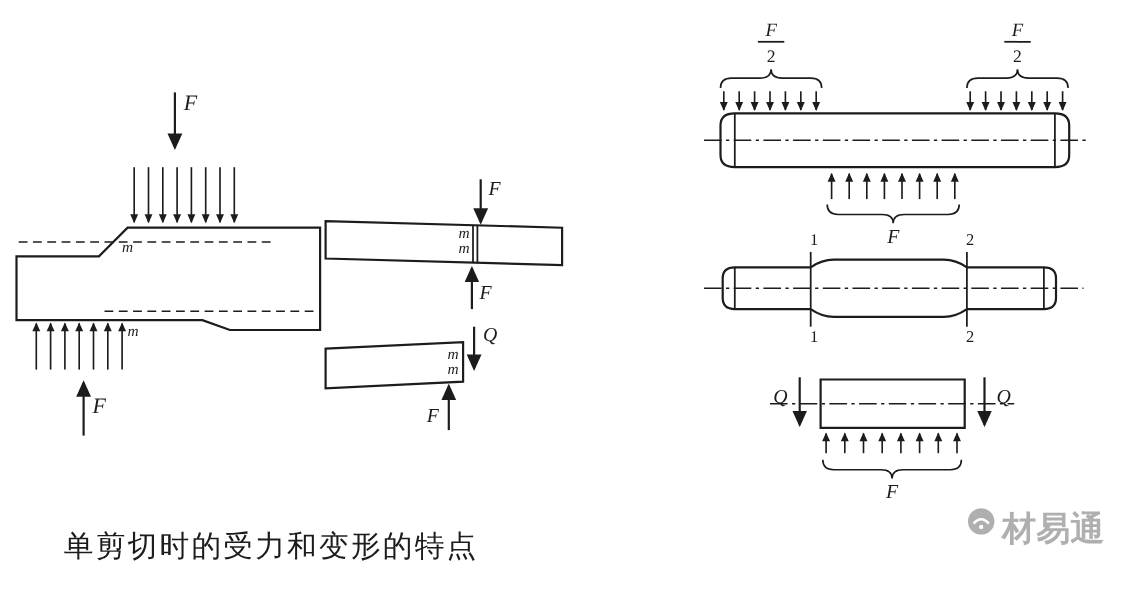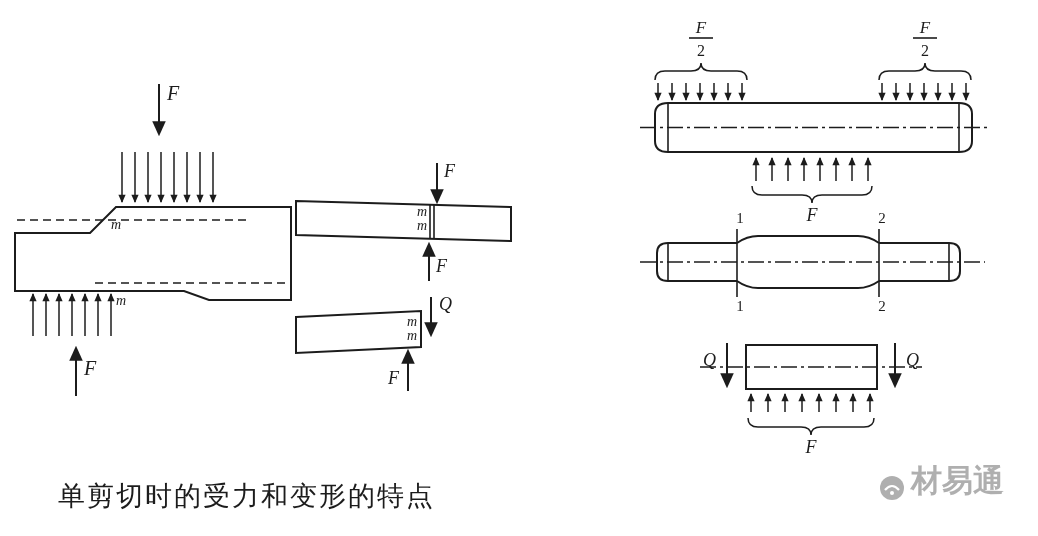--- a/index.html
+++ b/index.html
@@ -25,21 +25,21 @@
   g.darr line { stroke:currentColor; stroke-width:1.5; marker-end:url(#ah-s); }
   .arrow-big  { stroke:currentColor; stroke-width:2; marker-end:url(#ah-b); }
   .caption {
     position:absolute; top:478px; text-align:left;
     font-size:27px; letter-spacing:2px; color:var(--ink,#1c1c1c);
   }
   .caption.left-cap  { left:58px;  width:445px; }
   .caption.right-cap { left:572px; width:448px; }
   .watermark {
     position:absolute; left:878px; top:460px;
-    display:flex; align-items:flex-end; gap:5px;
+    display:flex; align-items:flex-start; gap:5px;
     color:var(--watermark,#a2a2a2); font-weight:bold; font-size:31px;
     opacity:.85; font-family:"Liberation Sans", sans-serif;
   }
 </style>
 </head>
 <body>
 
 <div class="page">
 
   <svg class="art" width="1038" height="536" viewBox="0 0 1038 536">

